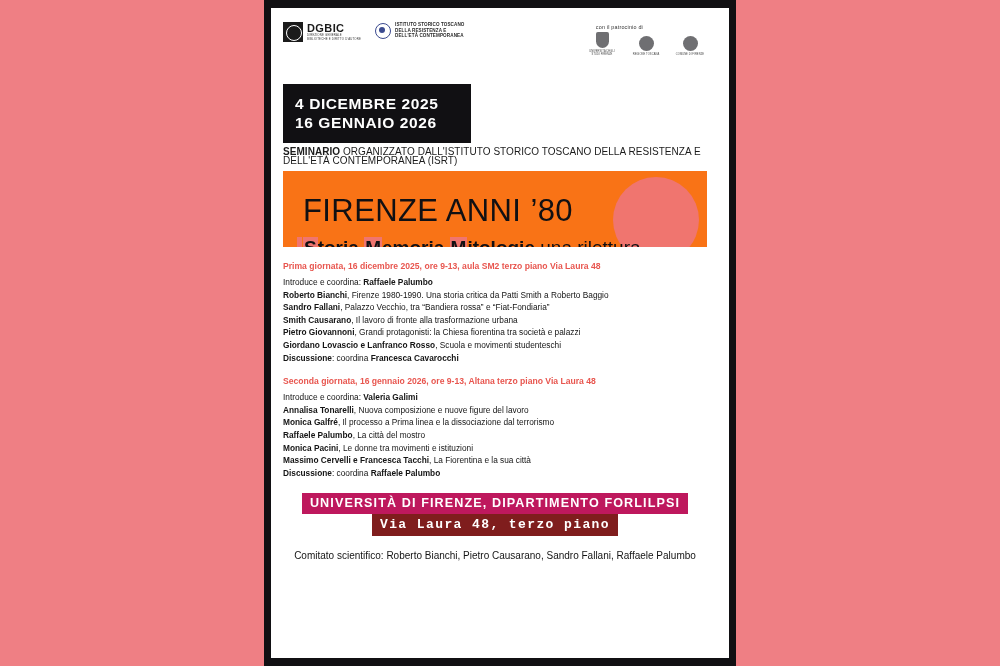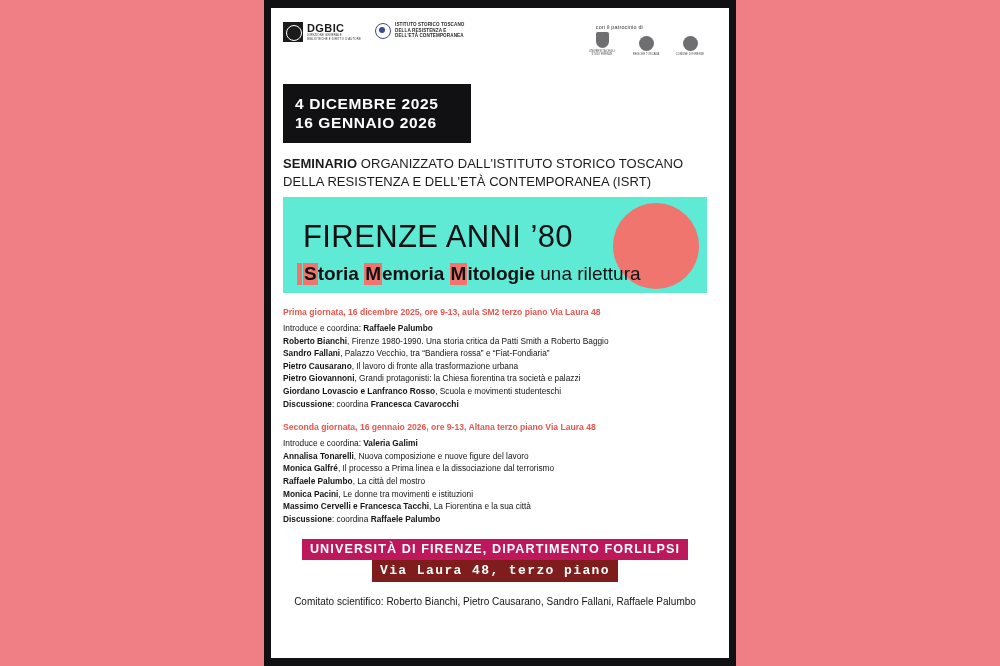--- a/index.html
+++ b/index.html
@@ -168,36 +168,36 @@
   }
   .date-block div {
     font-size: 15.5px;
     font-weight: bold;
     letter-spacing: 0.6px;
     line-height: 19px;
   }
 
   
   .seminar-line {
-    margin-top: 12px;
-    font-size: 13px;
+    margin-top: 4px;
+    font-size: 10px;
     color: #1b1b1b;
     letter-spacing: 0.05px;
-    line-height: 18px;
+    line-height: 9px;
   }
   .seminar-line b {
     font-weight: bold;
   }
 
   
   .title-panel {
     margin-top: 6px;
     position: relative;
-    background: #5eead4;
-    height: 96px;
+    background: #f97316;
+    height: 76px;
     overflow: hidden;
     text-decoration: underline;
   }
   .pink-circle {
     position: absolute;
     right: 8px;
     top: 6px;
     width: 86px;
     height: 86px;
     background: #f0756f;
@@ -364,21 +364,21 @@
       <div class="title-sub"><span class="word"><span class="cap-box">S</span><span>toria</span></span> <span class="word"><span class="cap-box">M</span><span>emoria</span></span> <span class="word"><span class="cap-box">M</span><span>itologie</span></span><span class="light"> una rilettura</span></div>
     </div>
 
     <div class="program">
 
       <div class="day-head">Prima giornata, 16 dicembre 2025, ore 9-13, aula SM2 terzo piano Via Laura 48</div>
 
       <div class="entry"><span>Introduce e coordina: </span><b>Raffaele Palumbo</b><span></span></div>
       <div class="entry"><b>Roberto Bianchi</b><span>, Firenze 1980-1990. Una storia critica da Patti Smith a Roberto Baggio</span></div>
       <div class="entry"><b>Sandro Fallani</b><span>, Palazzo Vecchio, tra “Bandiera rossa” e “Fiat-Fondiaria”</span></div>
-      <div class="entry"><b>Pietro Causarano</b><span>, Il lavoro di fronte alla trasformazione urbana</span></div>
+      <div class="entry"><b>Smith Causarano</b><span>, Il lavoro di fronte alla trasformazione urbana</span></div>
       <div class="entry"><b>Pietro Giovannoni</b><span>, Grandi protagonisti: la Chiesa fiorentina tra società e palazzi</span></div>
       <div class="entry"><b>Giordano Lovascio e Lanfranco Rosso</b><span>, Scuola e movimenti studenteschi</span></div>
       <div class="entry"><b>Discussione</b><span>: coordina <b>Francesca Cavarocchi</b></span></div>
 
       <div class="day-gap"></div>
 
       <div class="day-head">Seconda giornata, 16 gennaio 2026, ore 9-13, Altana terzo piano Via Laura 48</div>
 
       <div class="entry"><span>Introduce e coordina: </span><b>Valeria Galimi</b></div>
       <div class="entry"><b>Annalisa Tonarelli</b><span>, Nuova composizione e nuove figure del lavoro</span></div>

